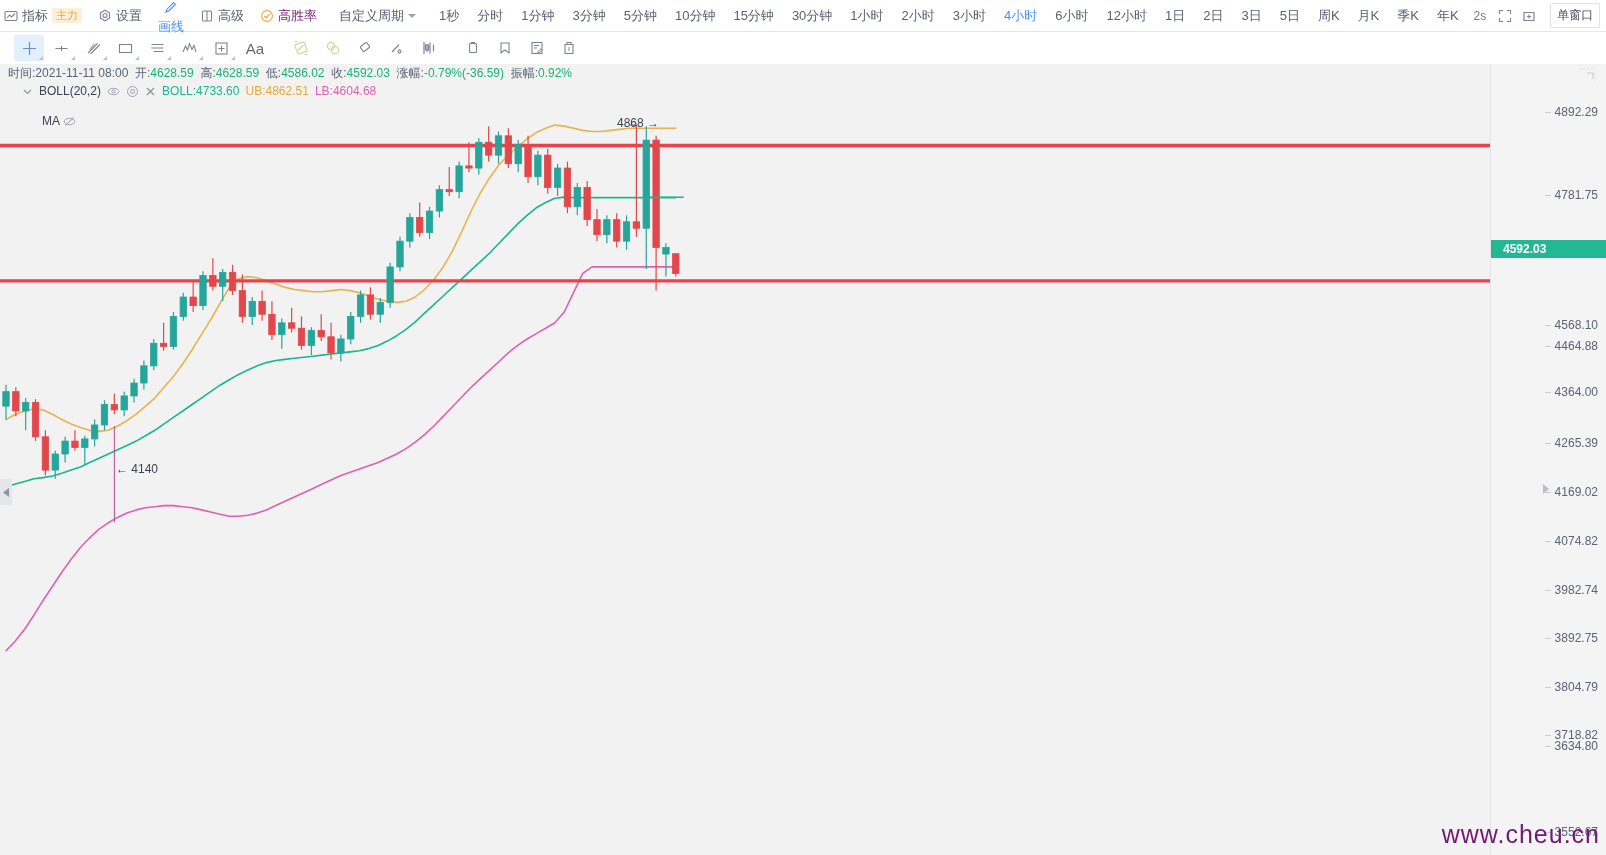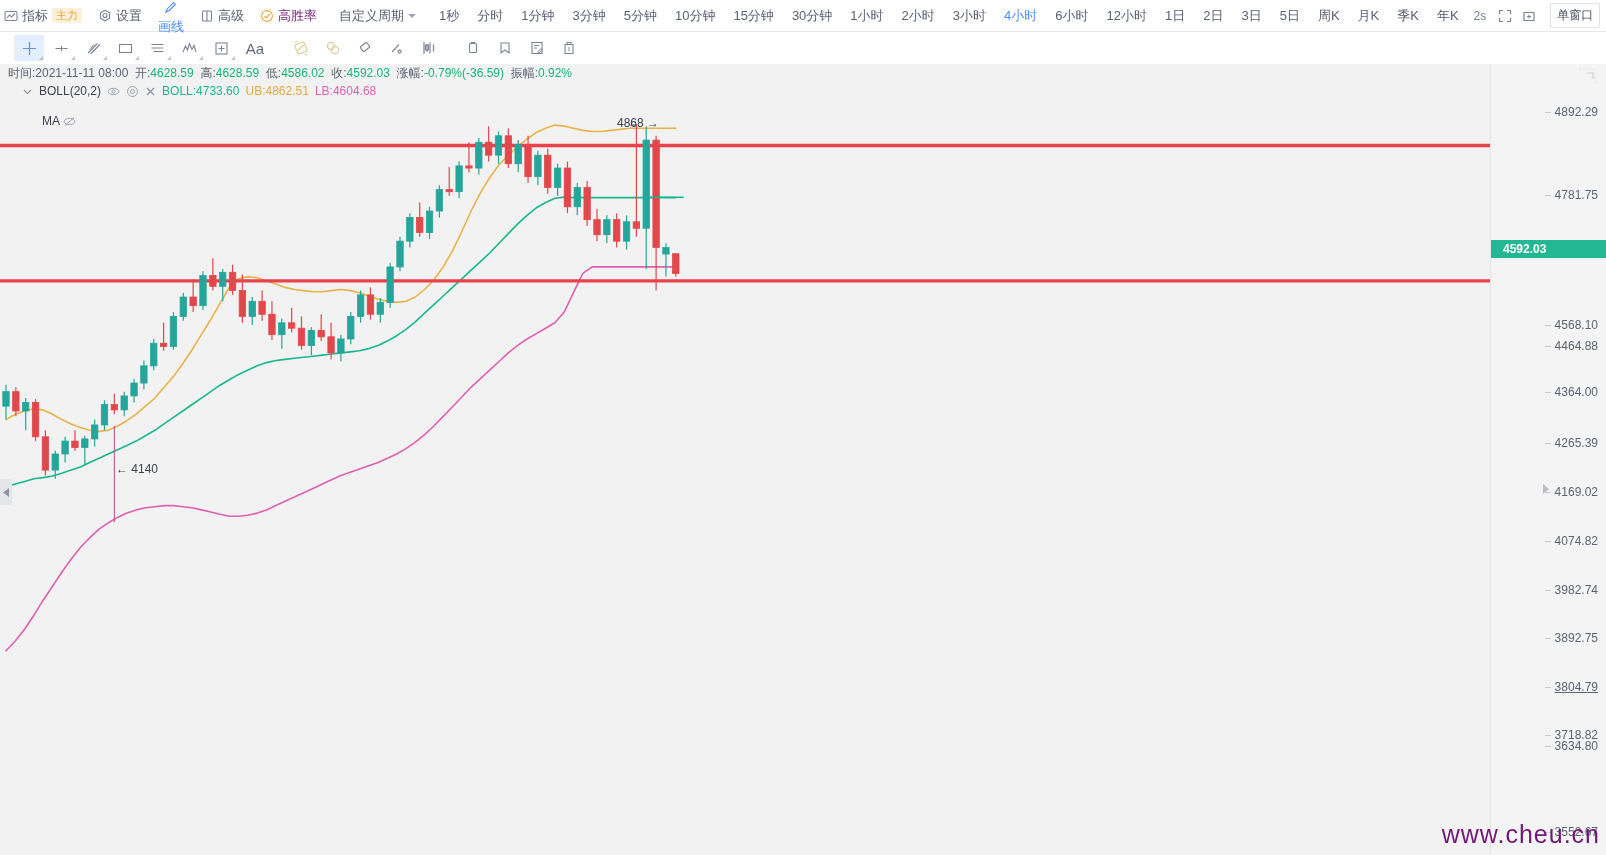--- a/index.html
+++ b/index.html
@@ -681,20 +681,20 @@
     <div class="ptick" style="top: 122px; margin-top: 9px;">4781.75<span class="dash"></span></div>
     <div class="ptick" style="top: 183px;">4673.71<span class="dash"></span></div>
     <div class="ptick" style="top: 261px;">4568.10<span class="dash"></span></div>
     <div class="ptick" style="top: 282px;">4464.88<span class="dash"></span></div>
     <div class="ptick" style="top: 328px;">4364.00<span class="dash"></span></div>
     <div class="ptick" style="top: 379px;">4265.39<span class="dash"></span></div>
     <div class="ptick" style="top: 428px;">4169.02<span class="dash"></span></div>
     <div class="ptick" style="top: 477px;">4074.82<span class="dash"></span></div>
     <div class="ptick" style="top: 526px;">3982.74<span class="dash"></span></div>
     <div class="ptick" style="top: 574px;">3892.75<span class="dash"></span></div>
-    <div class="ptick" style="top: 623px; text-decoration: underline;">3804.79<span class="dash"></span></div>
+    <div class="ptick" style="top: 623px;">3804.79<span class="dash"></span></div>
     <div class="ptick" style="top: 671px;">3718.82<span class="dash"></span></div>
     <div class="ptick" style="top: 682px; text-align: right;">3634.80<span class="dash"></span></div>
     <div class="ptick" style="top: 768px;">3552.67<span class="dash"></span></div>
     <div id="cur-price" style="top: 185px;">4592.03</div>
   </div>
 
 <div id="watermark">www.cheu.cn</div>
 
 </body></html>

